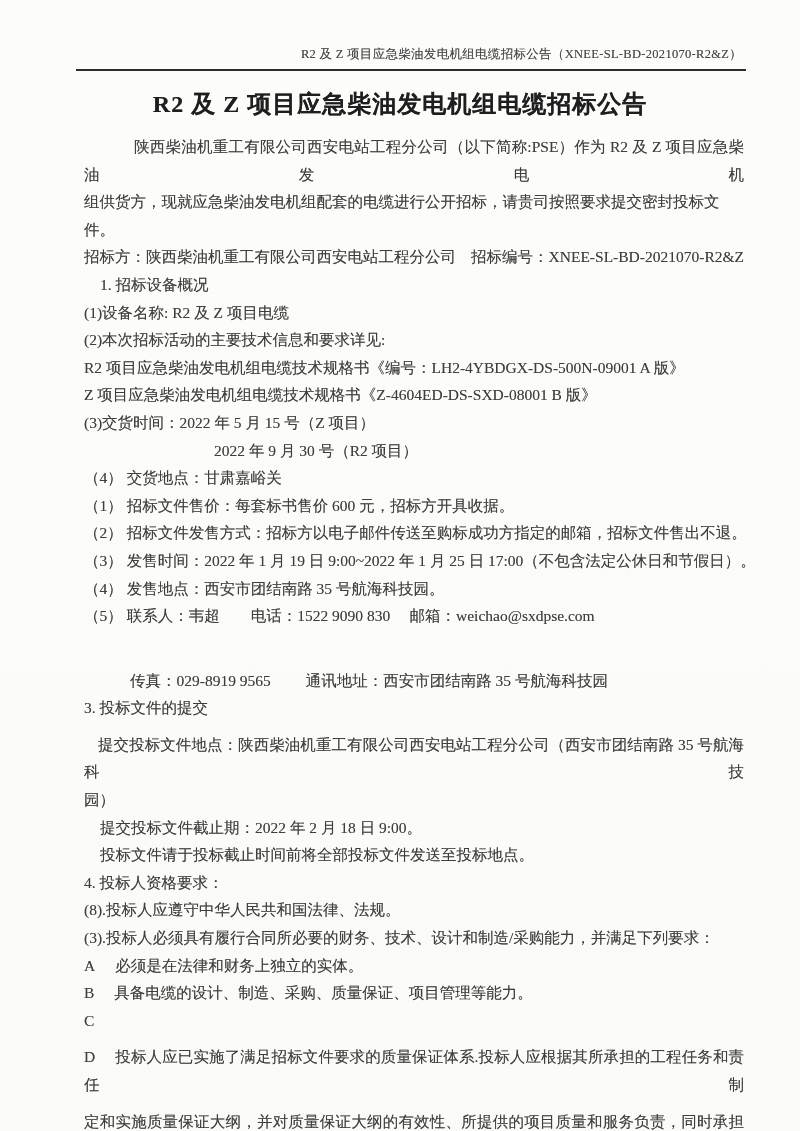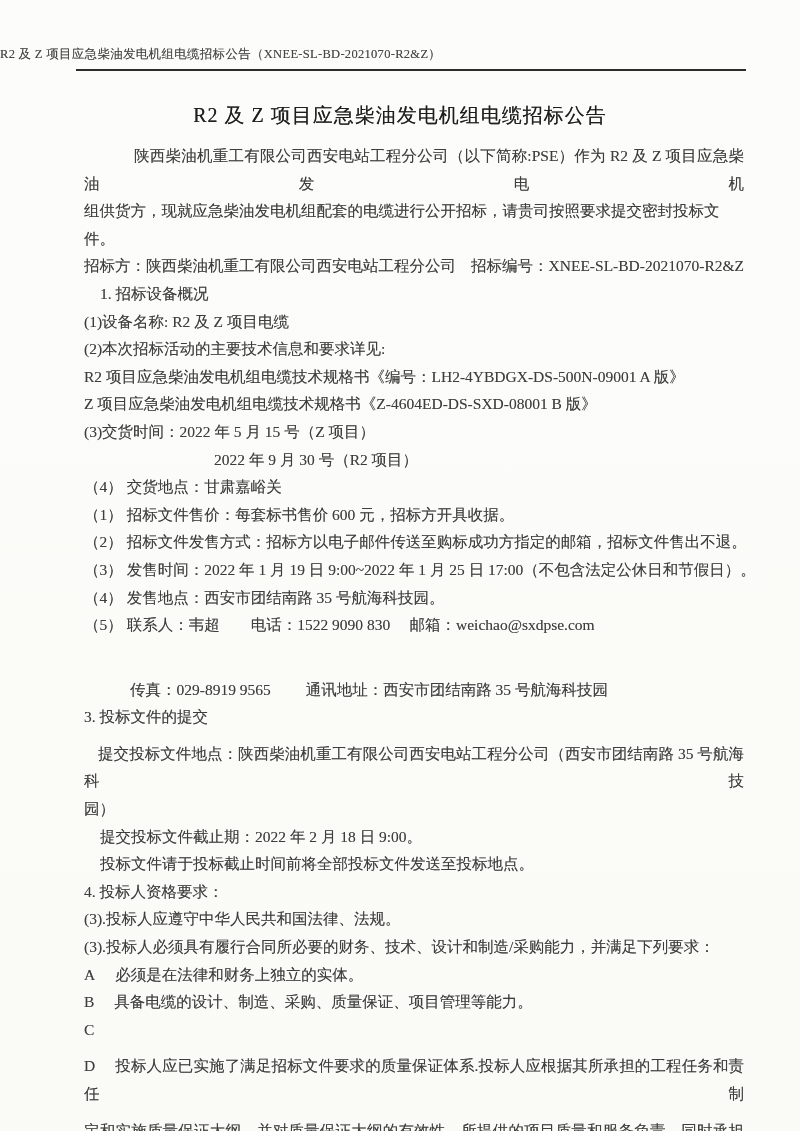--- a/index.html
+++ b/index.html
@@ -11,35 +11,36 @@
   .page{
     position:relative;
     width:800px;height:1131px;
     background:linear-gradient(180deg,#fcfcfa 0%,#fbfbf8 60%,#fafaf7 100%);
     color:#3d3d3d;
     overflow:hidden;
   }
   .doc-header{
     padding-top:46px;
     padding-right:58px;
+    text-align:right;
     font-size:12.5px;
     letter-spacing:.3px;
     color:#474747;
     text-shadow:0 0 .6px rgba(80,80,80,.55);
   }
   .rule{
     margin:6px 54px 0 76px;
     border-bottom:2.5px solid #2c2c2c;
     height:0;
   }
   .doc-title{
-    margin-top:31px;
+    margin-top:17px;
     text-align:center;
-    font-size:20px;
-    font-weight:normal;
+    font-size:24px;
+    font-weight:bold;
     color:#1e1e1e;
     letter-spacing:1px;
     text-shadow:0 0 .5px rgba(30,30,30,.7);
   }
   .content{
     margin-top:13px;
     padding:0 56px 0 84px; 
     font-size:15.5px;
     color:#3e3e3e;
     text-shadow:0 0 .6px rgba(85,85,85,.55);
@@ -100,21 +101,21 @@
     <p class="ln ind1">（5） 联系人：韦超　　电话：1522 9090 830　 邮箱：weichao@sxdpse.com</p>
     <p class="ln ind-fax">传真：029-8919 9565　　 通讯地址：西安市团结南路 35 号航海科技园</p>
 
     <p class="ln">3.  投标文件的提交</p>
     <p class="wrapln stretch ind-loc">提交投标文件地点：陕西柴油机重工有限公司西安电站工程分公司（西安市团结南路 35 号航海科技</p>
     <p class="wrapln">园）</p>
     <p class="ln ind1" style="margin-left:16px">提交投标文件截止期：2022 年 2 月 18 日 9:00。</p>
     <p class="ln ind1" style="margin-left:16px">投标文件请于投标截止时间前将全部投标文件发送至投标地点。</p>
 
     <p class="ln">4.  投标人资格要求：</p>
-    <p class="ln">(3).投标人应遵守中华人民共和国法律、法规。</p>
+    <p class="ln">(8).投标人应遵守中华人民共和国法律、法规。</p>
     <p class="ln">(3).投标人必须具有履行合同所必要的财务、技术、设计和制造/采购能力，并满足下列要求：</p>
 
     <p class="req">
       <span class="req-letter">A</span>
       <span class="req-gap"></span>
       <span>必须是在法律和财务上独立的实体。</span>
     </p>
     <p class="req">
       <span class="req-letter">B</span>
       <span class="req-gap"></span>

